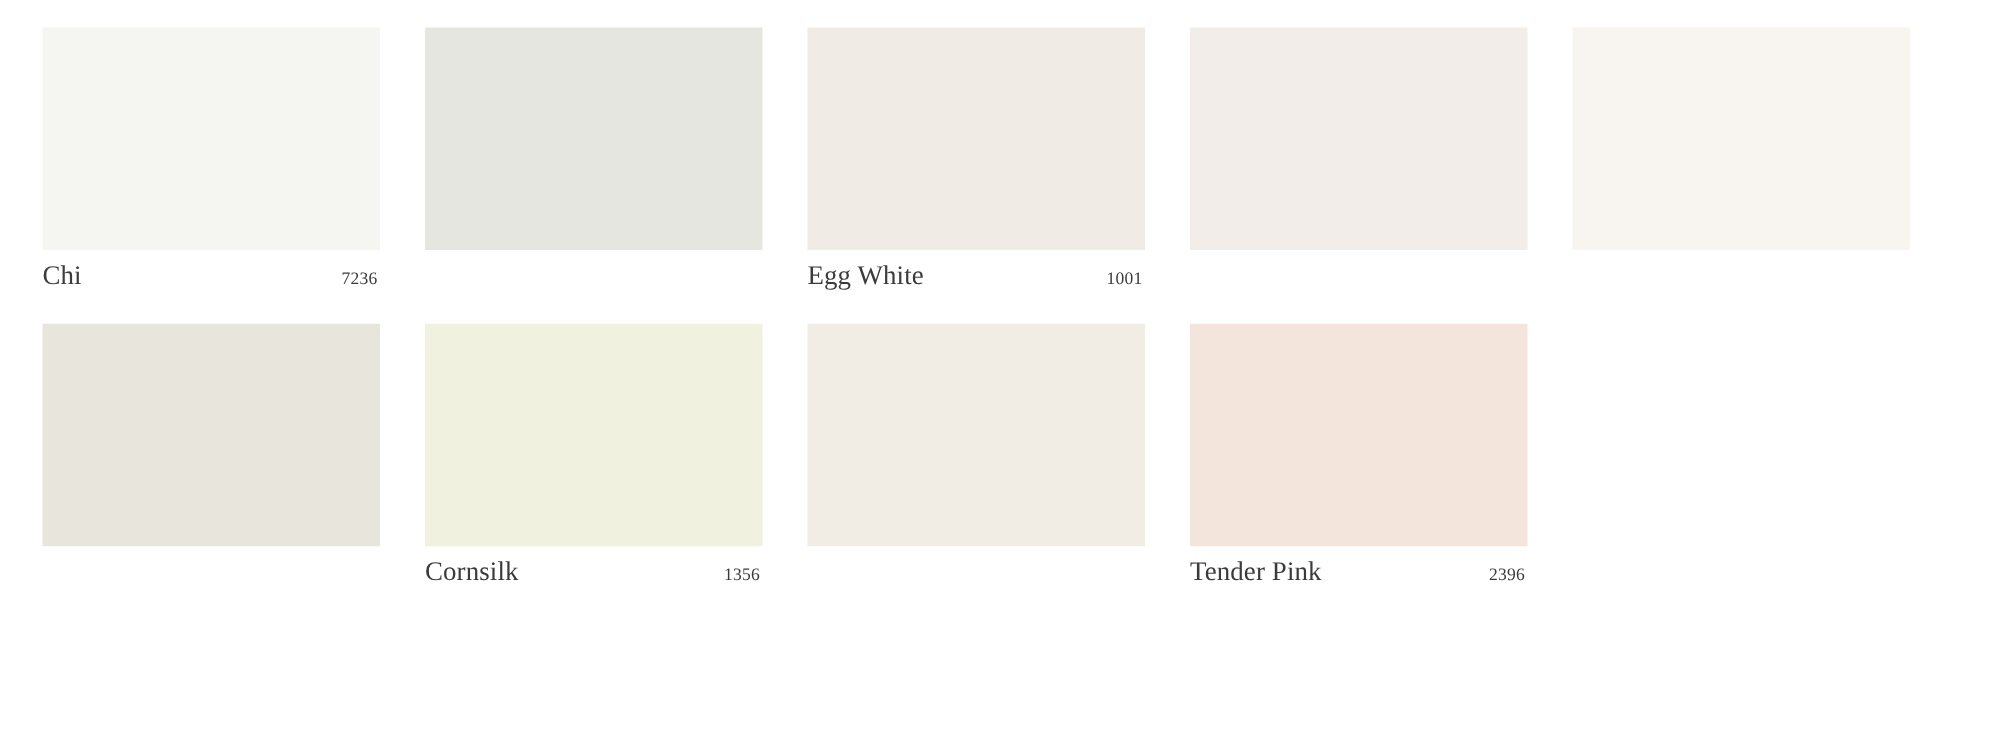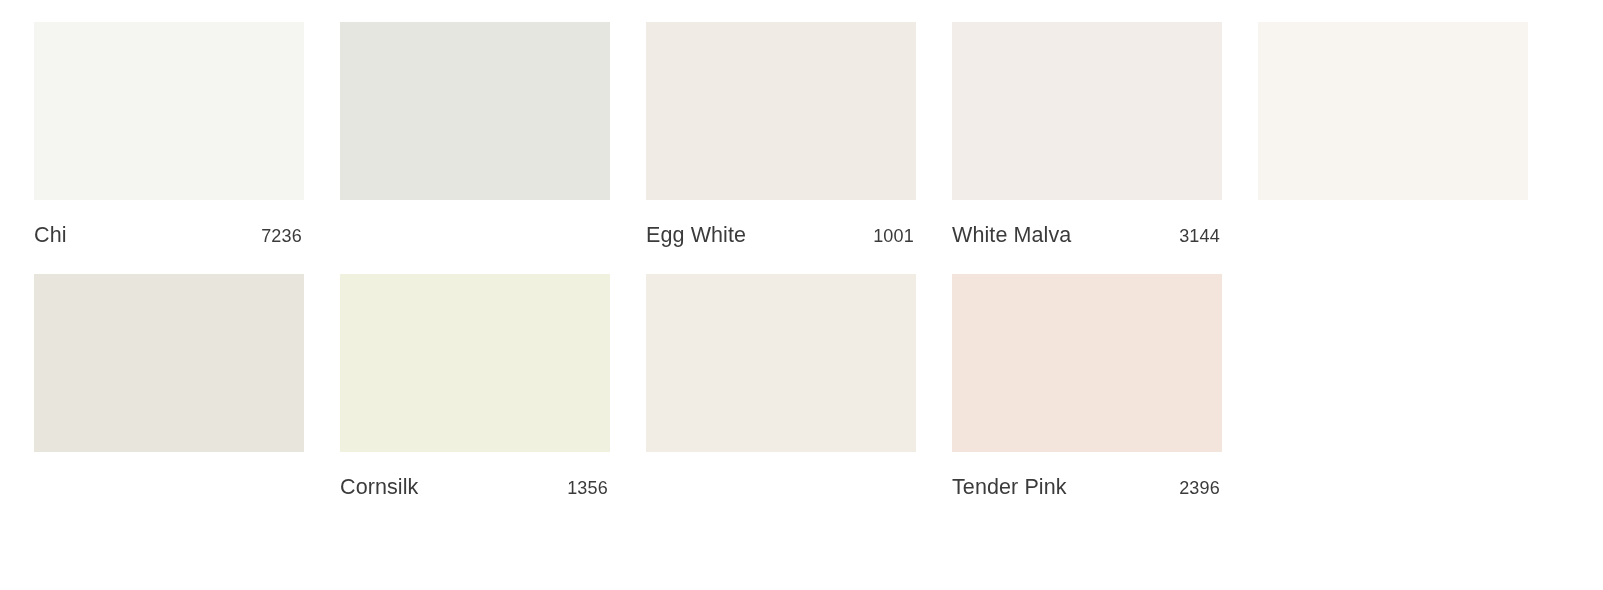--- a/index.html
+++ b/index.html
@@ -47,34 +47,35 @@
     display: block;
     background: #f0f0f0;
   }
 
   .swatch-meta {
     display: flex;
     justify-content: space-between;
     align-items: baseline;
     width: 270px;
     box-sizing: border-box;
-    padding-top: 25px;
+    padding-top: 10px;
     padding-right: 2px;
+    font-family: Liberation Serif, serif;
   }
 
   .swatch-name {
     font-size: 21.5px;
     line-height: 1;
     color: #3b3b3b;
     letter-spacing: 0.1px;
     white-space: nowrap;
   }
 
   .swatch-code {
-    font-size: 18px;
+    font-size: 14px;
     line-height: 1;
     color: #3b3b3b;
     letter-spacing: 0.2px;
     white-space: nowrap;
     text-align: center;
   }
 
   
   #bottom-crop-band {
     position: absolute;
@@ -108,24 +109,20 @@
       <div class="swatch-chip" style="background: rgb(240, 235, 228);"></div>
       <div class="swatch-meta">
         <span class="swatch-name" style="color: rgb(59, 59, 59);">Egg White</span>
         <span class="swatch-code" style="color: rgb(59, 59, 59);">1001</span>
       </div>
     </div>
 
 
     <div class="swatch-card">
       <div class="swatch-chip" style="background: rgb(242, 237, 232);"></div>
-      <div class="swatch-meta">
-        <span class="swatch-name" style="color: rgb(59, 59, 59);">White Malva</span>
-        <span class="swatch-code" style="color: rgb(59, 59, 59);">3144</span>
-      </div>
     </div>
 
     <div class="swatch-card">
       <div class="swatch-chip" style="background: rgb(248, 244, 240);"></div>
     </div>
 
     <div class="swatch-card">
       <div class="swatch-chip" style="background: rgb(232, 230, 220);"></div>
     </div>
 

